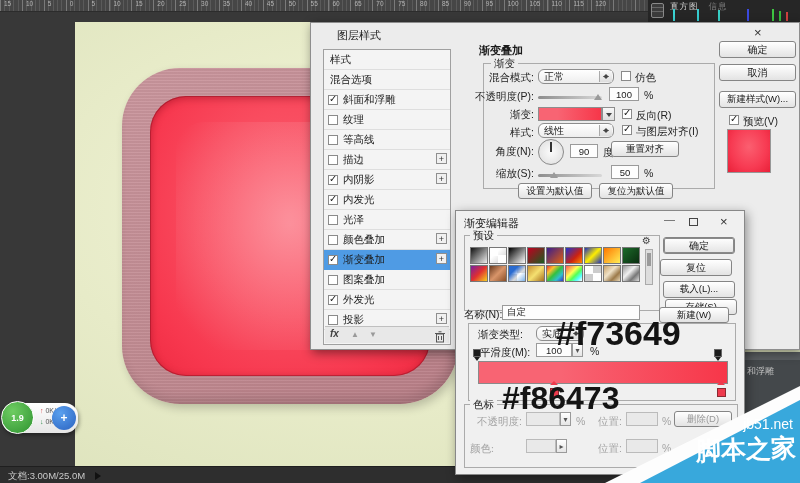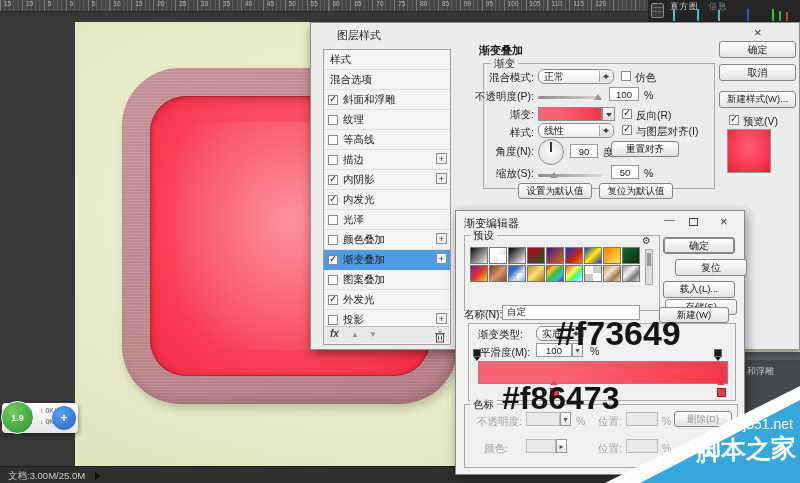--- a/index.html
+++ b/index.html
@@ -126,21 +126,21 @@
   
   #statusbar{position:absolute;left:0;top:466px;width:800px;height:17px;background:#2e2e2e;z-index:15;
     border-top:1px solid #1f1f1f;}
   #doc-info{position:absolute;left:8px;top:3px;font-size:9.5px;color:#c9c9c9;}
   #status-arrow{position:absolute;left:95px;top:5px;width:0;height:0;border:4px solid transparent;border-left:6px solid #111;}
   #layers-sliver{position:absolute;left:745px;top:352px;width:55px;height:112px;background:#44484b;z-index:5;}
   #layers-sliver .bar{position:absolute;left:0;top:0;width:55px;height:8px;background:#5a5e61;}
   #layers-frag{position:absolute;left:2px;top:13px;font-size:9px;color:#c2c2c2;text-align:center;}
 
   #net-widget{position:absolute;left:2px;top:403px;width:76px;height:30px;background:linear-gradient(#ffffff,#e6e6e6);
-    border-radius:4px;box-shadow:1px 2px 4px rgba(0,0,0,.4);z-index:6;text-align:right;}
+    border-radius:13px;box-shadow:1px 2px 4px rgba(0,0,0,.4);z-index:6;text-align:right;}
   #net-circle{position:absolute;left:-1px;top:-2px;width:33px;height:33px;border-radius:50%;
     background:radial-gradient(circle at 35% 30%,#6ecc62,#2e9330);border:1px solid #fff;box-sizing:border-box;
     display:flex;align-items:center;justify-content:center;color:#fff;font-size:9px;font-weight:bold;}
   .netrow{position:absolute;left:38px;font-size:7px;color:#555;white-space:nowrap;}
   .netrow .up{color:#d04040;} .netrow .down{color:#2e8b4a;}
   #net-blue{position:absolute;right:2px;top:3px;width:24px;height:24px;border-radius:50%;
     background:radial-gradient(circle at 35% 30%,#5aa0ee,#2a62c0);display:flex;align-items:center;justify-content:center;
     color:#fff;font-weight:bold;font-size:12px;}
 </style>
 </head>
@@ -361,21 +361,21 @@
         <div class="swatch" style="background-image: linear-gradient(135deg, rgb(255, 85, 85), rgb(255, 170, 85) 20%, rgb(255, 255, 85) 40%, rgb(85, 255, 85) 60%, rgb(85, 255, 255) 80%, rgb(255, 255, 255));"></div>
         <div class="swatch" style="background-image: repeating-conic-gradient(rgb(204, 204, 204) 0deg, rgb(204, 204, 204) 25%, rgb(255, 255, 255) 0deg, rgb(255, 255, 255) 50%);"></div>
         <div class="swatch" style="background-image: linear-gradient(135deg, rgb(202, 162, 106), rgb(239, 226, 200) 40%, rgb(156, 122, 74) 70%, rgb(232, 216, 184));"></div>
         <div class="swatch" style="background-image: linear-gradient(135deg, rgb(154, 154, 154), rgb(240, 240, 240) 40%, rgb(119, 119, 119) 70%, rgb(221, 221, 221));"></div>
       </div>
     <div id="preset-scroll">
         <div id="preset-thumb"></div>
       </div>
 
     <div class="btn default" style="left:207px;top:26px;width:72px;height:17px;">确定</div>
-    <div class="btn" style="left:219px;top:48px;width:72px;height:17px;">复位</div>
+    <div class="btn" style="left:204px;top:48px;width:72px;height:17px;">复位</div>
     <div class="btn small" style="left:207px;top:70px;width:72px;height:17px;">载入(L)...</div>
     <div class="btn small" style="left:209px;top:88px;width:72px;height:16px;">存储(S)</div>
     <div class="btn small" style="left:203px;top:96px;width:70px;height:16px;z-index:3;">新建(W)</div>
 
     <span class="glabel" style="left:8px;top:97px;">名称(N):</span>
     <div class="field" style="left:46px;top:94px;width:138px;height:15px;justify-content:flex-start;padding-left:4px;">自定</div>
 
     <div class="groupbox" style="left:12px;top:112px;width:268px;height:78px;"></div>
     <span class="glabel" style="left:22px;top:117px;">渐变类型:</span>
     <div class="dropdown" style="left:80px;top:115px;width:48px;height:15px;">
@@ -397,21 +397,21 @@
     <div class="groupbox" style="left:8px;top:193px;width:274px;height:64px;"></div>
     <span class="glabel dim" style="left:14px;top:204px;width:52px;text-align:right;">不透明度:</span>
     <div class="field disabled" style="left:70px;top:201px;width:34px;height:14px;"></div>
     <div class="arrowbox" style="left:104px;top:201px;width:11px;height:14px;">▾</div>
     <span class="glabel dim" style="left:120px;top:204px;">%</span>
     <span class="glabel dim" style="left:138px;top:204px;width:28px;text-align:right;">位置:</span>
     <div class="field disabled" style="left:170px;top:201px;width:32px;height:14px;"></div>
     <span class="glabel dim" style="left:206px;top:204px;">%</span>
     <div class="btn small" style="left:218px;top:200px;width:58px;height:16px;color:#999;">删除(D)</div>
 
-    <span class="glabel dim" style="left:14px;top:231px;width:52px;text-align:center;font-family:Liberation Serif, serif;">颜色:</span>
+    <span class="glabel dim" style="left:14px;top:231px;width:52px;text-align:left;font-family:Liberation Serif, serif;">颜色:</span>
     <div class="field disabled" style="left:70px;top:228px;width:30px;height:14px;"></div>
     <div class="arrowbox" style="left:100px;top:228px;width:11px;height:14px;">▸</div>
     <span class="glabel dim" style="left:138px;top:231px;width:28px;text-align:right;">位置:</span>
     <div class="field disabled" style="left:170px;top:228px;width:32px;height:14px;"></div>
     <span class="glabel dim" style="left:206px;top:231px;">%</span>
   </div>
 
   <div class="hexnote" style="left:556px;top:314px;font-size:34px;">#f73649</div>
   <div class="hexnote" style="left:502px;top:380px;font-size:32px;">#f86473</div>
 

